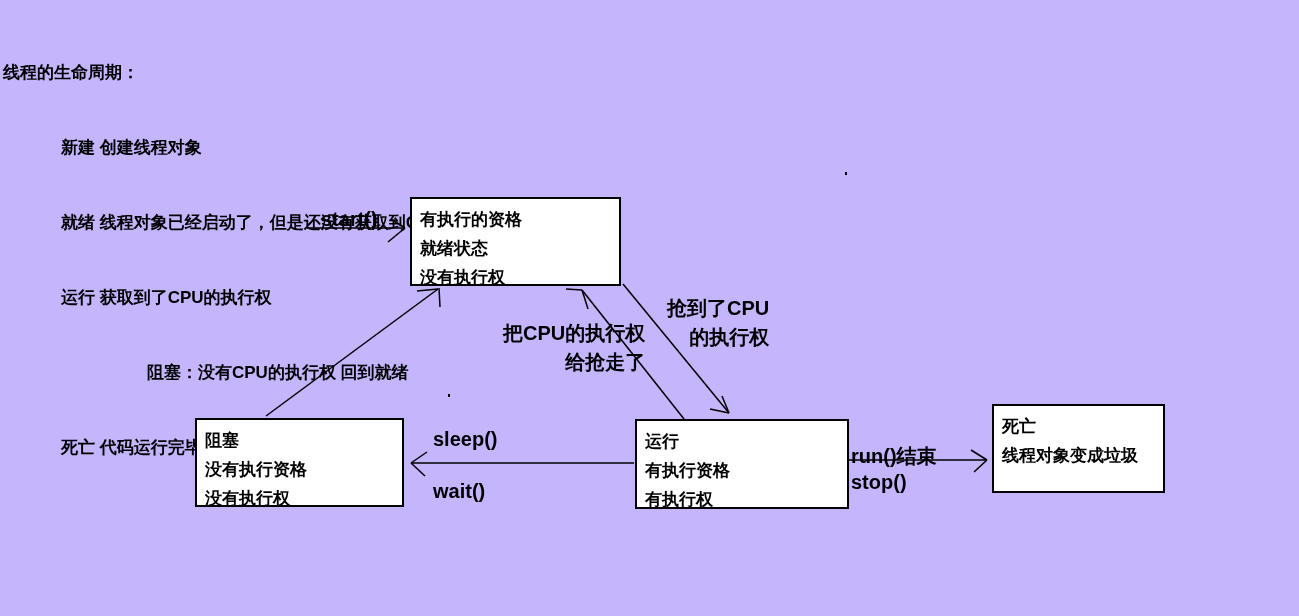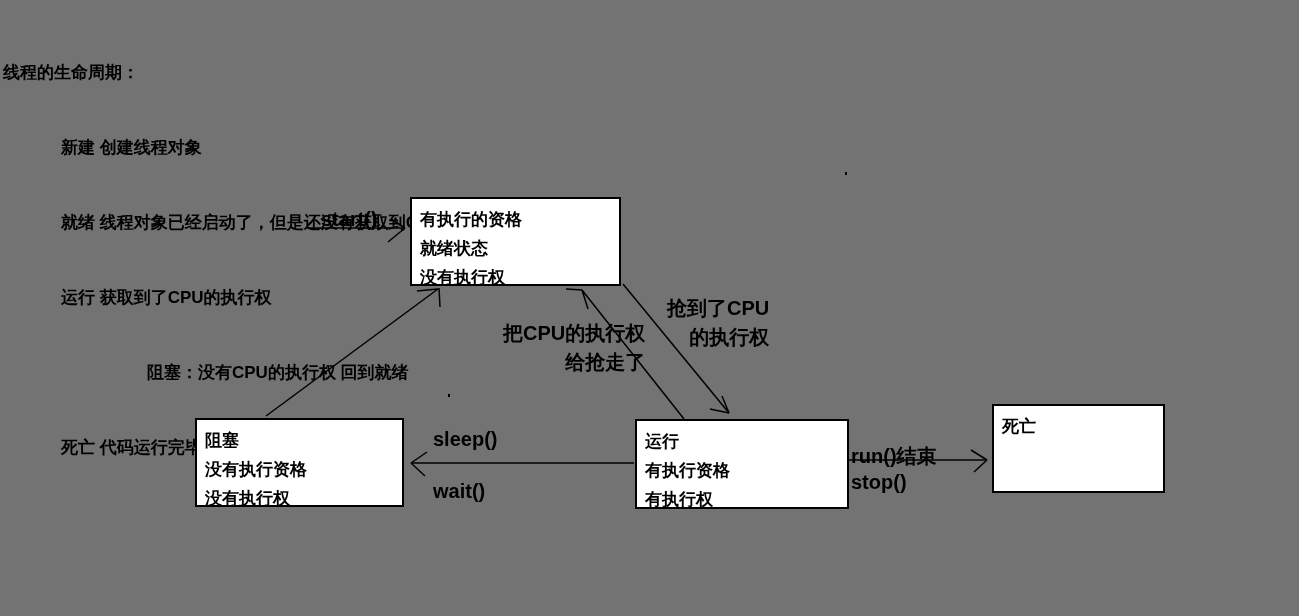--- a/index.html
+++ b/index.html
@@ -2,21 +2,21 @@
 <html><head>
 <meta charset="utf-8">
 <title>线程的生命周期</title>
 <style>
   * { margin: 0; padding: 0; box-sizing: border-box; }
   html, body { background: #ffffff; }
   .stage {
     position: relative;
     width: 1299px;
     height: 616px;
-    background: #737373;
+    background: #c4b5fd;
     font-family: "Liberation Sans", "DejaVu Sans", sans-serif;
     color: #000000;
     overflow: hidden;
     text-decoration: underline;
   }
   
   .notes { position: absolute; left: 0; top: 10px; font-size: 17px; font-weight: 700; line-height: 25px; white-space: pre; }
   .note { height: 25px; }
   .ind0 { padding-left: 3px; }
   .ind1 { padding-left: 61px; }
@@ -86,20 +86,21 @@
   </div>
 
   <div class="node node-running">
     <div>运行</div>
     <div>有执行资格</div>
     <div>有执行权</div>
   </div>
 
   <div class="node node-dead">
     <div>死亡</div>
+    <div>线程对象变成垃圾</div>
   </div>
 
   <svg class="wires" viewBox="0 0 1299 616" xmlns="http://www.w3.org/2000/svg">
     <g>
       <line x1="307" y1="228" x2="405" y2="228"></line>
       <line x1="405" y1="228" x2="391" y2="219"></line>
       <line x1="405" y1="228" x2="388" y2="242"></line>
     </g>
     <g>
       <line x1="266" y1="416" x2="438" y2="289"></line>

